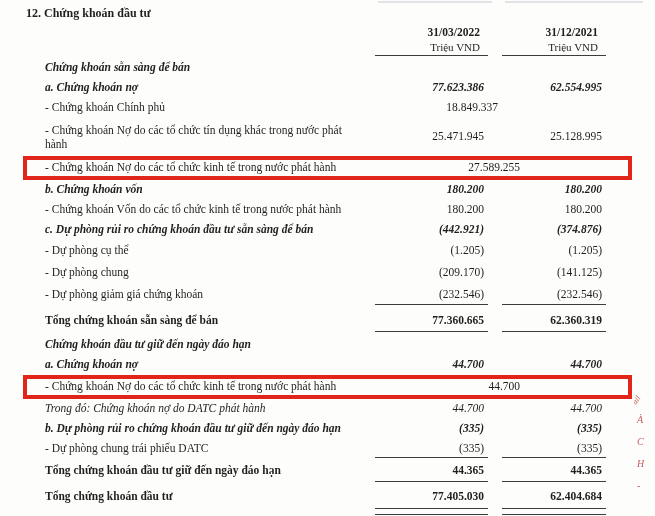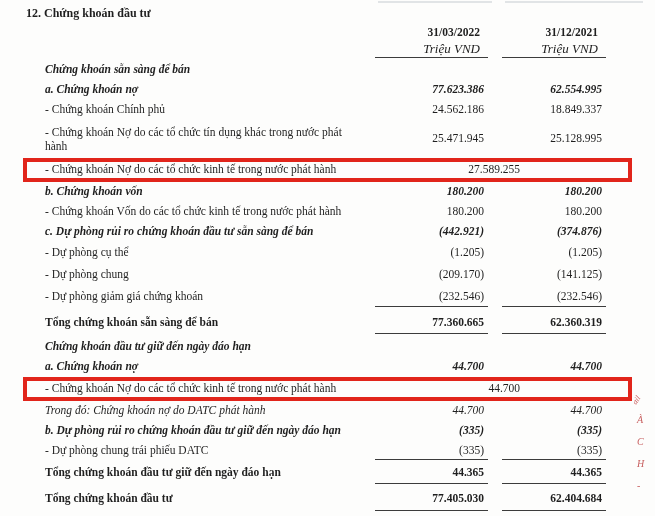--- a/index.html
+++ b/index.html
@@ -25,21 +25,21 @@
   .grid-row{
     display:grid;
     grid-template-columns:330px 113px 14px 104px;
     align-items:center;
   }
 
   
   .head-row{margin-top:2px;}
   .col-head{text-align:right;padding-right:8px;border-bottom:1.4px solid #3c3c3c;padding-bottom:1px;}
   .col-head .date{font-weight:bold;font-size:11.5px;text-align:right;}
-  .col-head .unit{font-style:italic;font-size:13px;margin-top:1px;}
+  .col-head .unit{font-size:11px;margin-top:1px;}
 
   #rows{margin-top:2px;}
 
   .row{height:20px;}
   .row .label{white-space:nowrap;overflow:visible;}
   .row .val{
     position:relative;height:100%;
     display:flex;align-items:center;justify-content:flex-end;
     padding-right:4px;
   }
@@ -119,23 +119,20 @@
             <span>77.623.386</span>
           </div>
       <div></div>
       <div class="val v2">
             <span>62.554.995</span>
           </div>
     </div>
 
     <div class="grid-row row item">
       <div class="label">- Chứng khoán Chính phủ</div>
-      <div class="val v1">
-            <span>24.562.186</span>
-          </div>
       <div></div>
       <div class="val v2">
             <span>18.849.337</span>
           </div>
     </div>
 
     <div class="grid-row row item tall">
       <div class="label">- Chứng khoán Nợ do các tổ chức tín dụng khác trong nước phát hành</div>
       <div class="val v1">
             <span>25.471.945</span>

